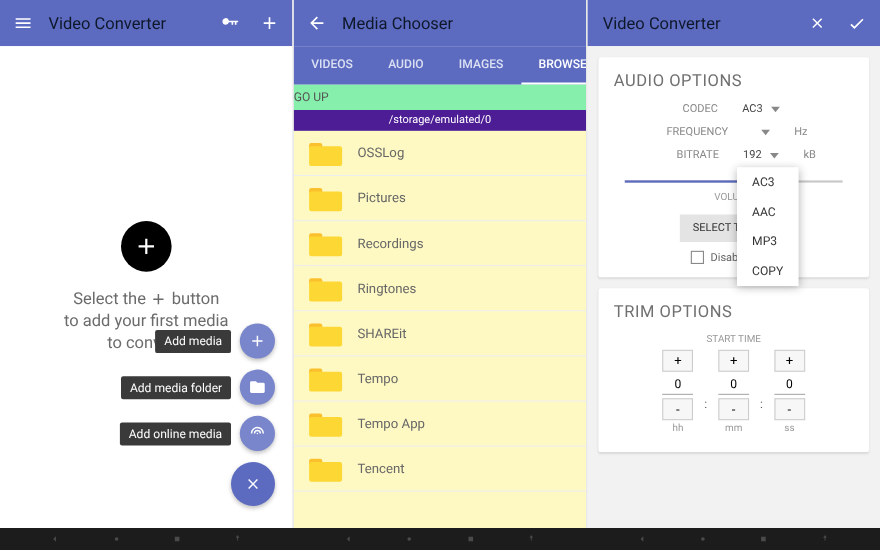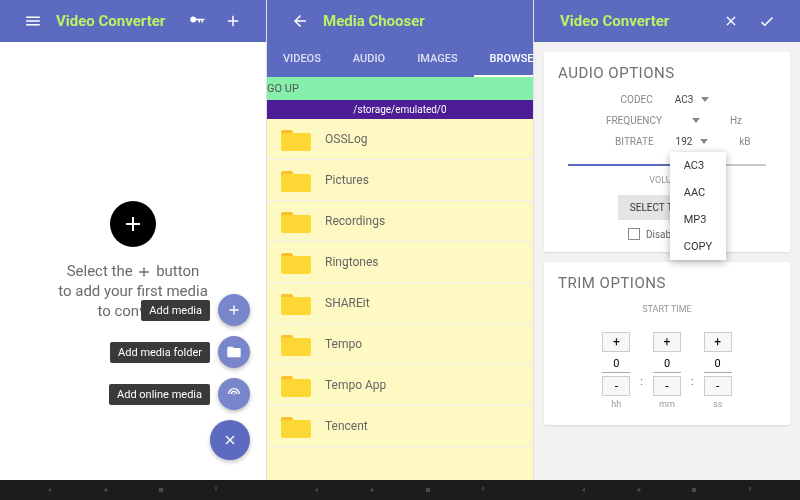--- a/index.html
+++ b/index.html
@@ -1,20 +1,20 @@
 <!DOCTYPE html>
 <html><head>
 <meta charset="utf-8">
 <style>
 *{box-sizing:border-box;margin:0;padding:0;font-family:Roboto,Arial,sans-serif}
 body{background:#fff;width:800px;height:500px;overflow:hidden;position:relative}
 .panels{display:flex;width:800px;height:480px}
 .panel{flex:1;display:flex;flex-direction:column;position:relative;border-left:1px solid #e0e0e0;background:#fafafa;overflow:hidden}
 .panel:first-child{border-left:none}
-.appbar{background:#5c6bc0;color:#bef264;display:flex;align-items:center;height:42px;padding:0 22px;font-size:15px;font-weight:700}
+.appbar{background:#5c6bc0;color:#0f172a;display:flex;align-items:center;height:42px;padding:0 10px;font-size:15px;font-weight:400}
 .appbar .title{flex:1;margin-left:12px}
 .iconbtn{width:22px;height:22px;display:inline-flex;align-items:center;justify-content:center;cursor:pointer}
 .iconbtn svg{fill:#fff}
 .appbar .right{display:flex;gap:14px;align-items:center}
 .tabs{background:#5c6bc0;display:flex;color:#dbe0f3;font-size:11px;font-weight:500}
 .tab{flex:1;text-align:center;padding:10px 16px;border-bottom:2px solid transparent;cursor:pointer}
 .tab.active{color:#fff;border-bottom:2px solid #fff}
 
 .p1-body{flex:1;display:flex;flex-direction:column;align-items:center;justify-content:center;background:#fff;position:relative}
 .bigplus{width:46px;height:46px;border-radius:50%;background:#000;display:flex;align-items:center;justify-content:center;margin-bottom:14px}
@@ -38,38 +38,38 @@
 .foldericon::before{content:"";position:absolute;left:0;top:3px;width:12px;height:5px;background:#fbc02d;border-radius:2px 2px 0 0}
 .foldericon::after{content:"";position:absolute;left:0;top:6px;width:30px;height:18px;background:#fdd835;border-radius:2px}
 
 .p3-body{flex:1;overflow:hidden;background:#f2f2f2;padding:10px}
 .card{background:#fff;border-radius:2px;padding:12px 14px;margin-bottom:10px;box-shadow:0 1px 2px rgba(0,0,0,.1)}
 .card-title{color:#707070;font-size:15px;letter-spacing:.5px;margin-bottom:12px}
 .optrow{display:flex;align-items:center;font-size:10px;color:#888;margin-bottom:10px;justify-content:center;gap:22px}
 .optlbl{width:70px;text-align:right}
 .sel{display:flex;align-items:center;gap:8px;color:#444;cursor:pointer}
 .caret{width:0;height:0;border-left:4px solid transparent;border-right:4px solid transparent;border-top:5px solid #888}
-.unit{width:20px;text-align:right}
+.unit{width:20px;text-align:left}
 .slider{position:relative;height:16px;margin:4px 10px 2px}
 .slider-track{position:absolute;left:0;right:0;top:7px;height:2px;background:#c8c8c8}
 .slider-fill{position:absolute;left:0;width:72%;top:7px;height:2px;background:#5c6bc0}
 .slider-thumb{position:absolute;left:72%;top:2px;width:12px;height:12px;border-radius:50%;background:#5c6bc0;transform:translateX(-50%)}
 .vol-lbl{text-align:center;font-size:9px;color:#999;margin-bottom:10px}
 .tracksbtn{display:block;margin:0 auto 8px;background:#e4e4e4;color:#333;font-size:10px;padding:7px 12px;border:none;cursor:pointer}
 .chkrow{display:flex;align-items:center;justify-content:center;gap:6px;font-size:10px;color:#666}
 .chkbox{width:12px;height:12px;border:1.5px solid #888}
 .dropdown{position:absolute;right:64px;top:100px;background:#fff;box-shadow:0 2px 8px rgba(0,0,0,.3);z-index:10;font-size:11px}
 .dropdown div{padding:7px 14px;cursor:pointer;color:#333}
 .trim-grid{display:flex;justify-content:center;gap:10px;margin-bottom:4px}
 .tm-col{display:flex;flex-direction:column;align-items:center;gap:3px}
 .tm-btn{width:28px;height:20px;border:1px solid #ccc;background:#f7f7f7;font-size:12px;display:flex;align-items:center;justify-content:center;cursor:pointer}
 .tm-val{width:28px;text-align:center;font-size:11px;border-bottom:1px solid #aaa;padding:2px 0}
 .tm-unit{font-size:9px;color:#999}
 .tm-sep{align-self:center;font-size:11px;color:#666;padding-top:22px}
-.start-lbl{font-size:9px;color:#999;text-align:center;margin-bottom:18px}
+.start-lbl{font-size:9px;color:#999;text-align:center;margin-bottom:4px}
 
 .navbar{position:absolute;bottom:0;left:0;right:0;height:20px;background:#1c1c1c;display:flex}
 .navseg{flex:1;display:flex;justify-content:space-evenly;align-items:center}
 .navseg svg{fill:#4a4a4a;width:10px;height:10px}
 </style>
 </head>
 <body>
 
 <div class="panels">
 

